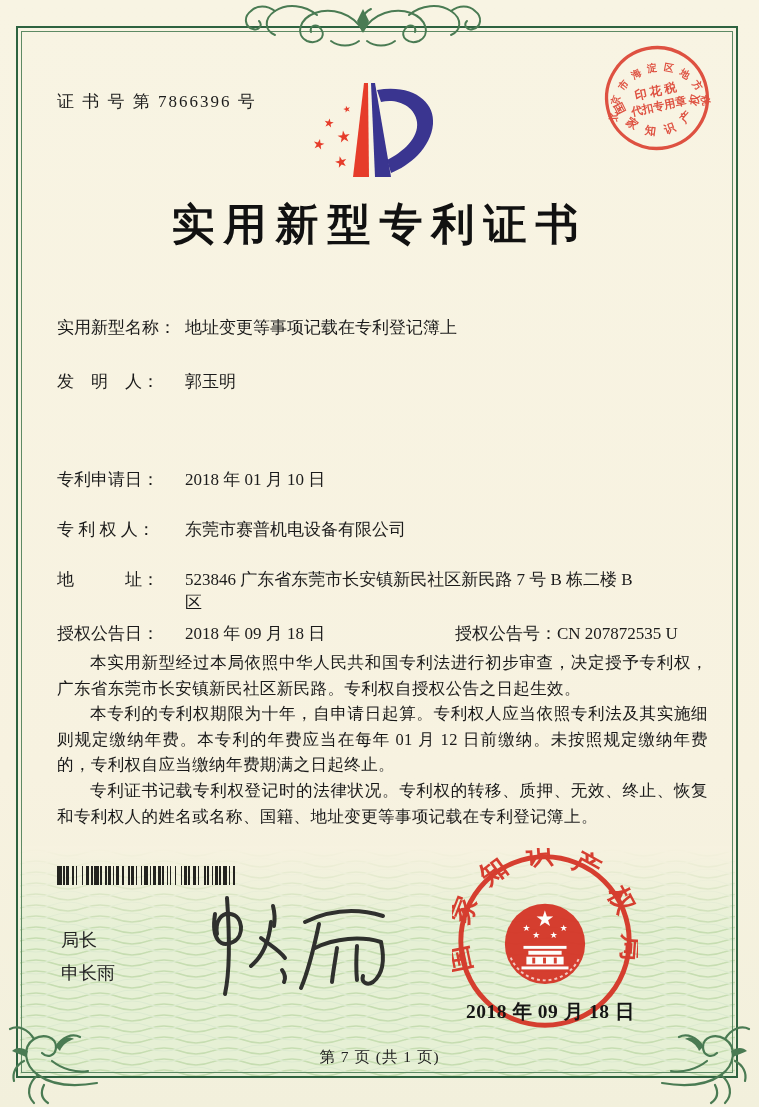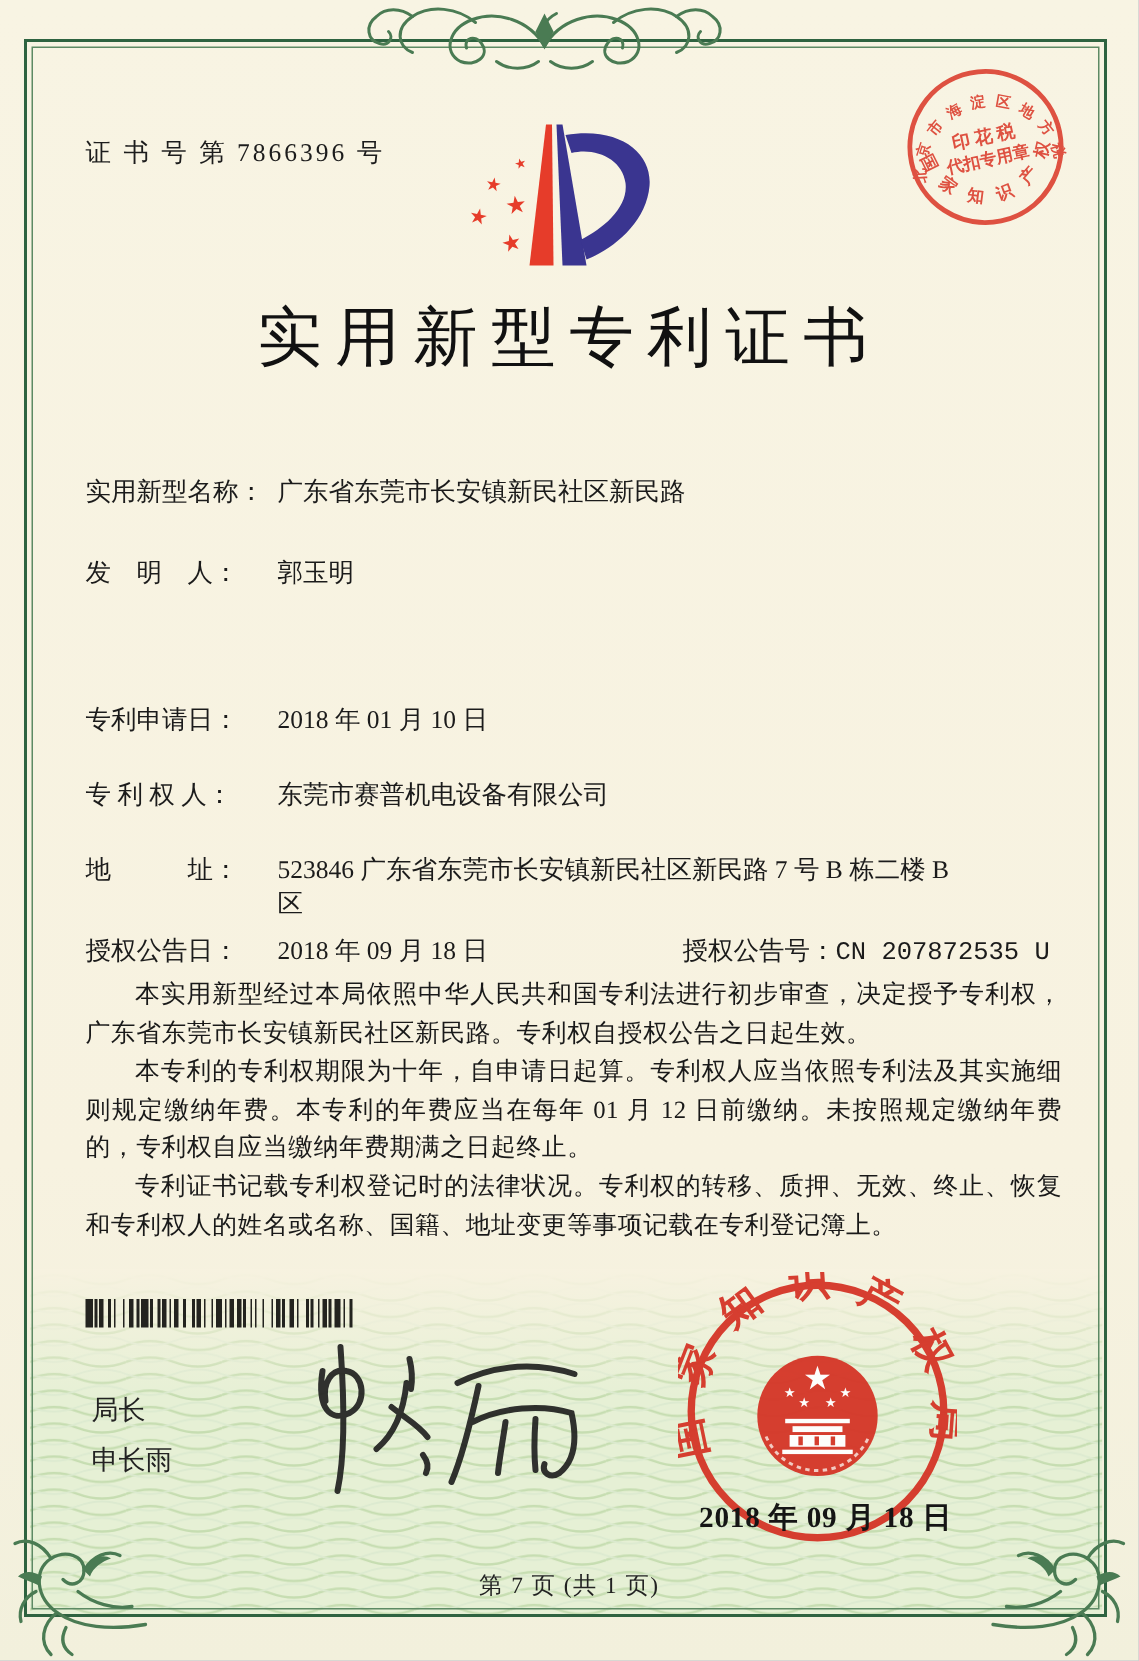--- a/index.html
+++ b/index.html
@@ -14,27 +14,27 @@
                border:1px solid #5d8a64;pointer-events:none;}
 
   
   .green-zone{position:absolute;left:20px;top:846px;width:715px;height:232px;overflow:hidden;}
   .green-zone .fade{position:absolute;left:0;top:0;width:100%;height:85px;
                     background:linear-gradient(#f7f2e0,rgba(247,242,224,0));}
 
   
   .certno{position:absolute;left:57px;top:90px;font-size:17px;letter-spacing:2px;color:#1c1c1c;}
   .title{position:absolute;left:0;right:0;top:196px;text-align:center;
-         font-size:43px;font-weight:normal;letter-spacing:9px;color:#111;}
+         font-size:43px;font-weight:bold;letter-spacing:9px;color:#111;}
   .fields{position:absolute;left:57px;top:310px;width:660px;height:345px;font-size:17px;color:#1b1b1b;}
   .frow{position:absolute;left:0;white-space:nowrap;}
   .flabel{display:inline-block;min-width:128px;}
   .frow.wrap{white-space:normal;width:620px;}
   .frow.wrap .fvalue{display:inline-block;width:468px;vertical-align:top;line-height:23px;}
-  .grant-no{position:absolute;left:398px;top:0;white-space:nowrap;font-family:Liberation Mono, monospace;}
+  .grant-no{position:absolute;left:398px;top:0;white-space:nowrap;}
   .bodytext{position:absolute;left:57px;top:650px;width:651px;}
   .bodytext p{margin:0;text-indent:2em;font-size:16.5px;line-height:25.6px;
               color:#191919;text-align:justify;letter-spacing:.4px;}
   .signer{position:absolute;left:61px;top:924px;font-size:18px;line-height:33px;
           color:#222;font-family:"Liberation Sans","DejaVu Sans",sans-serif;}
   .seal-date{position:absolute;left:466px;top:998px;font-size:19.5px;font-weight:bold;
              color:#151515;letter-spacing:.5px;}
   .footer{position:absolute;left:0;right:0;top:1047px;text-align:center;
           font-size:15.5px;color:#222;letter-spacing:1px;}
 
@@ -149,21 +149,21 @@
       <textPath href="#taxBot" startOffset="6" textLength="150" lengthAdjust="spacing">国家知识产权局</textPath>
     </text>
     <text x="60" y="57" font-size="13" fill="#dc4434" font-weight="bold" text-anchor="middle">印 花 税</text>
     <text x="60" y="73" font-size="12" fill="#dc4434" font-weight="bold" text-anchor="middle">代扣专用章</text>
   </svg>
 
   <div class="title">实用新型专利证书</div>
 
   <div class="fields">
     <div class="frow" style="top:6px">
-      <span class="flabel">实用新型名称：</span><span class="fvalue">广东省东莞市长安镇新民社区新民路</span>
+      <span class="flabel">实用新型名称：</span><span class="fvalue">地址变更等事项记载在专利登记簿上</span>
     </div>
     <div class="frow" style="top:60px">
       <span class="flabel">发　明　人：</span><span class="fvalue">郭玉明</span>
     </div>
     <div class="frow" style="top:158px">
       <span class="flabel">专利申请日：</span><span class="fvalue">2018 年 01 月 10 日</span>
     </div>
     <div class="frow" style="top:208px">
       <span class="flabel">专 利 权 人：</span><span class="fvalue">东莞市赛普机电设备有限公司</span>
     </div>

